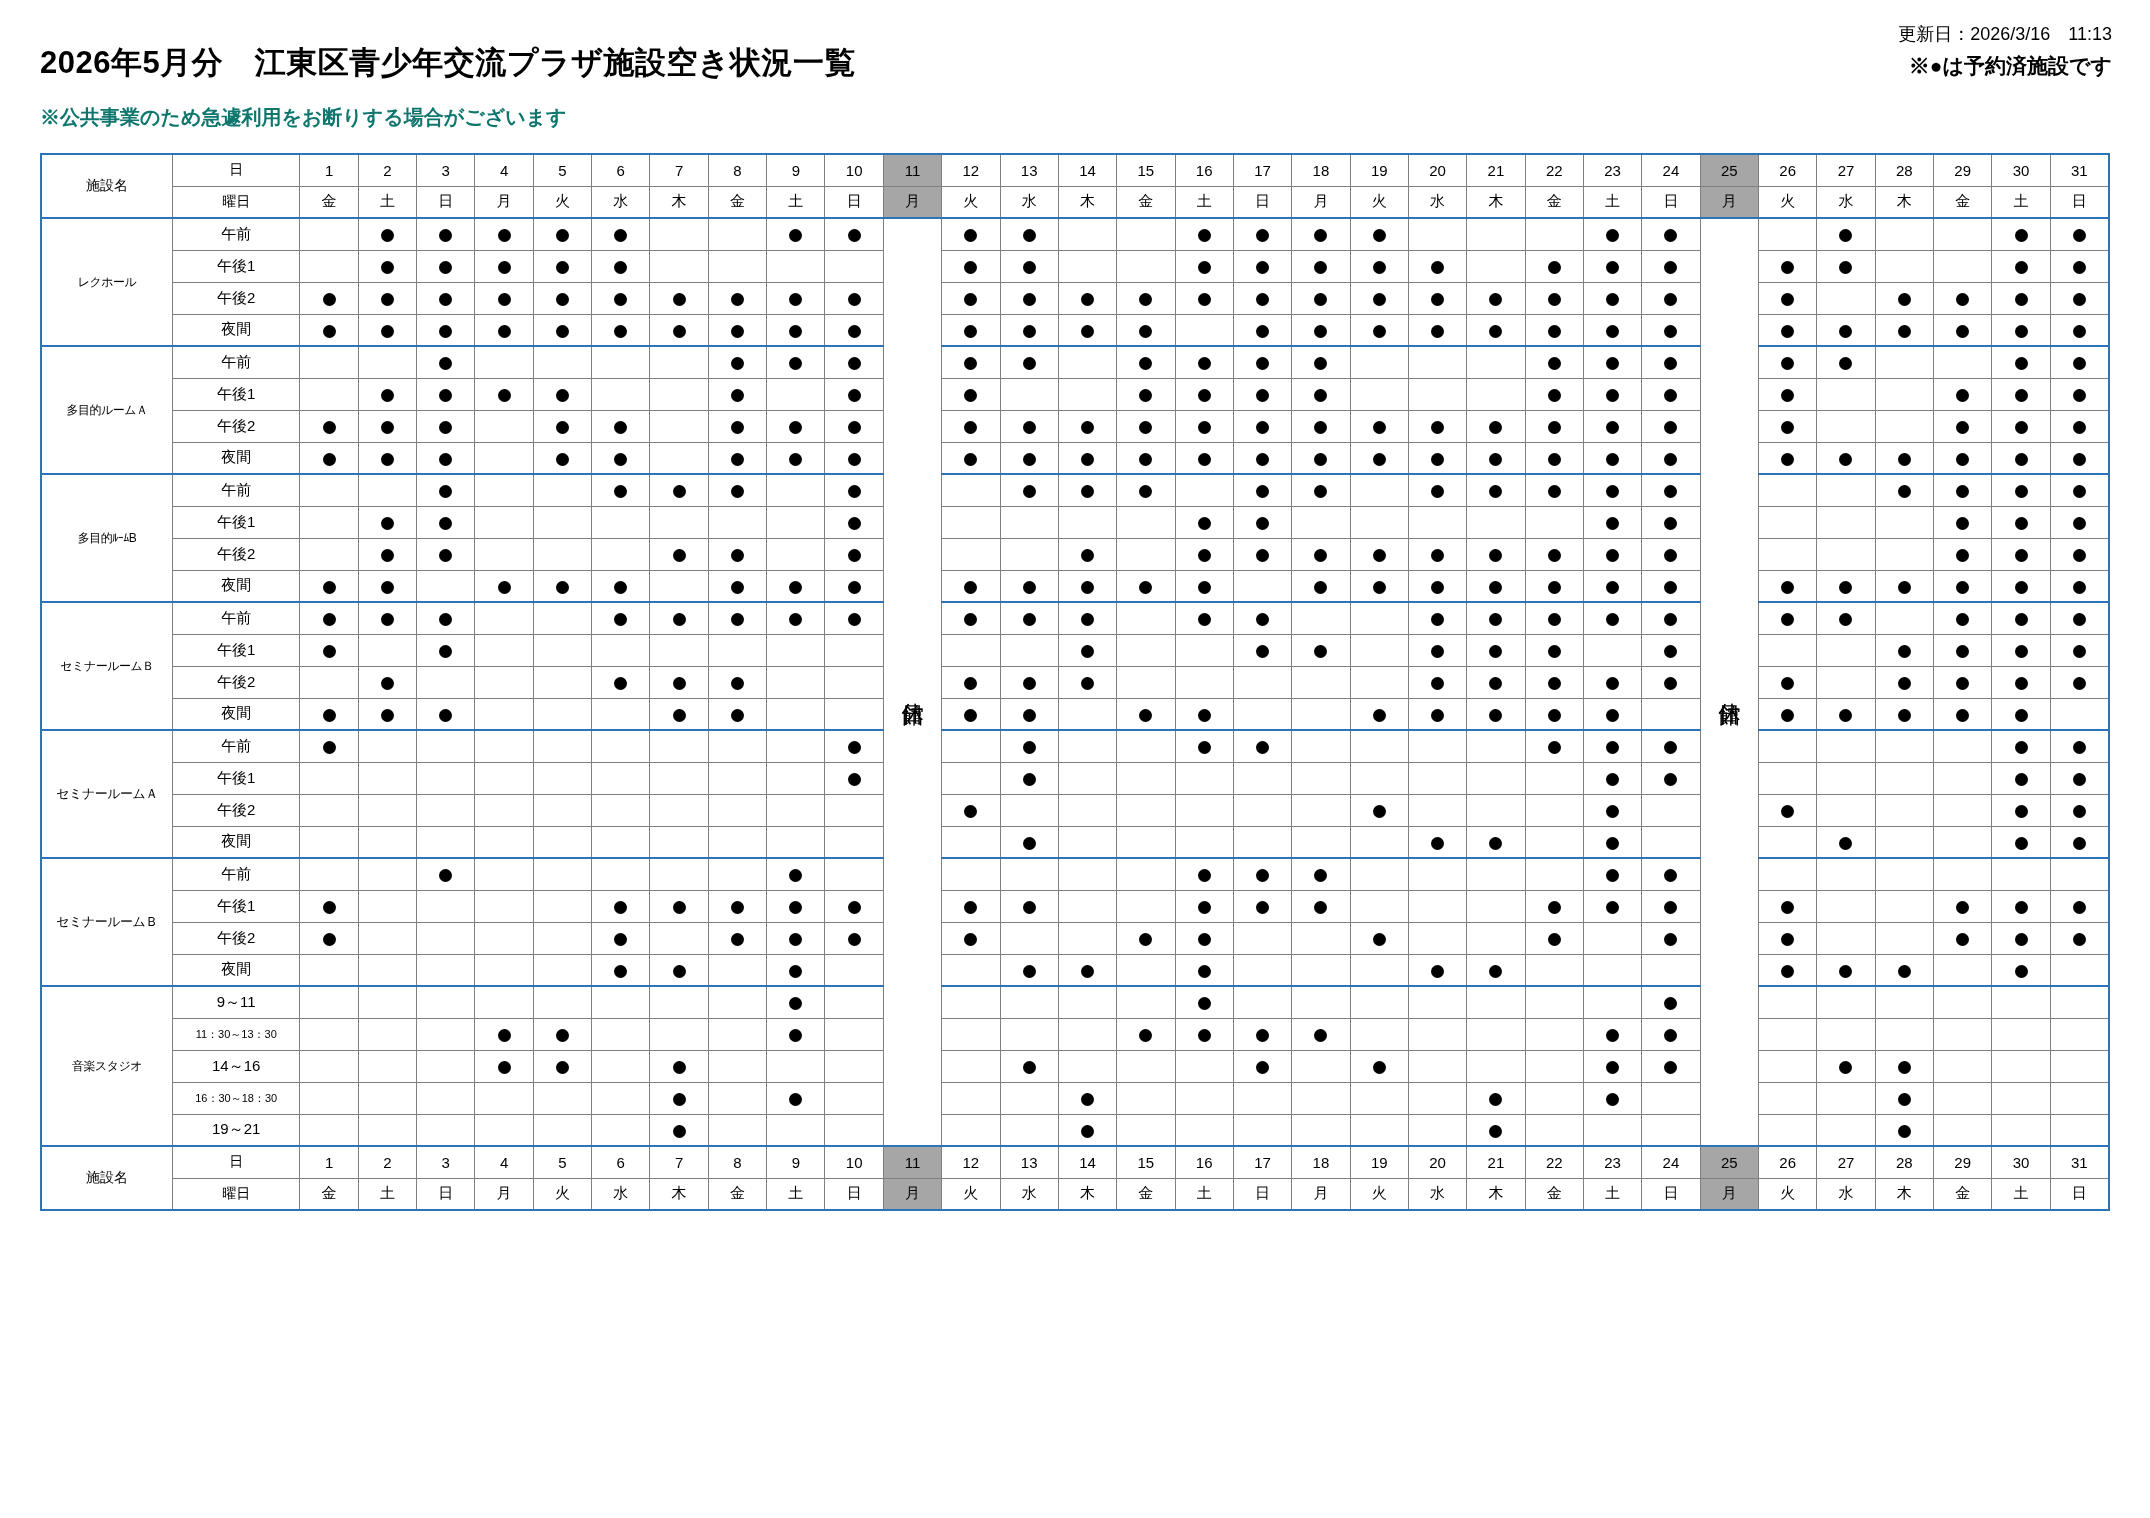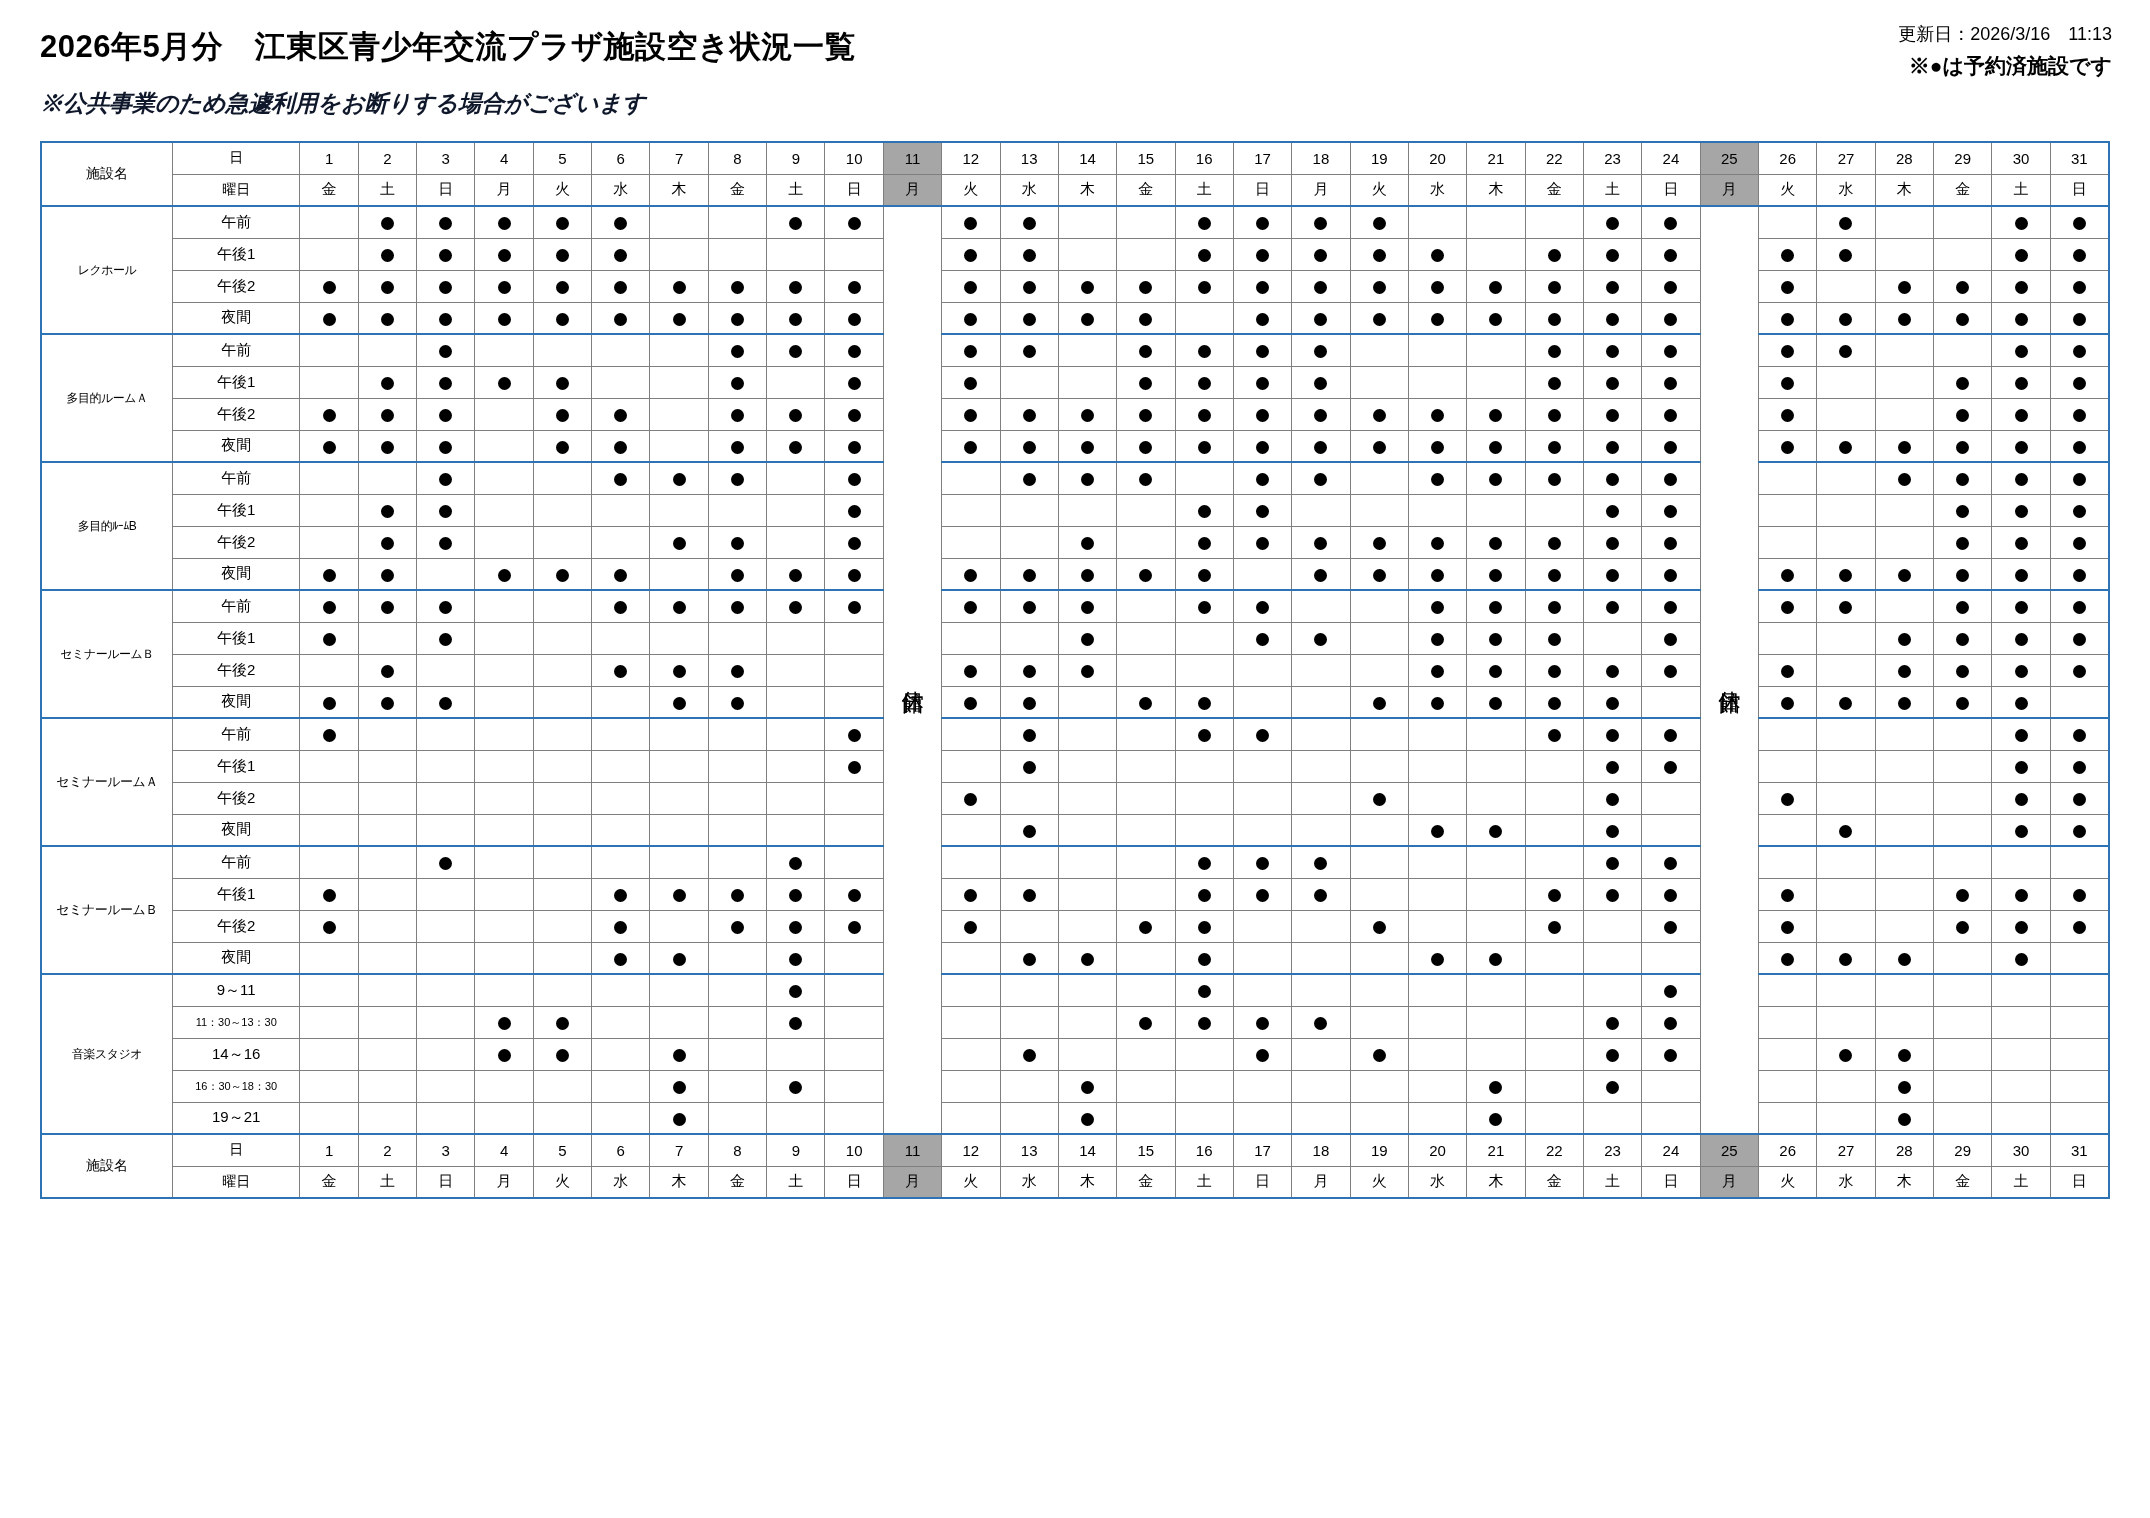--- a/index.html
+++ b/index.html
@@ -12,34 +12,33 @@
   .page {
     position: relative;
     width: 2150px; height: 1518px;
     padding: 22px 30px 0 40px;
   }
   .header-row {
     display: flex;
     justify-content: space-between;
     align-items: flex-start;
   }
-  .title-block { padding-top: 4px; }
+  .title-block { padding-top: 4px; margin-top: 16px; }
   .main-title {
     font-size: 31px;
     font-weight: bold;
     color: #000;
     letter-spacing: 0.5px;
     white-space: pre;
   }
   .sub-note {
     margin-top: 20px;
-    font-size: 23px;
+    font-size: 20px;
     font-weight: bold;
-    color: #0f172a;
-    font-style: italic;
+    color: #0f766e;
   }
   .meta-block {
     text-align: right;
     padding-right: 8px;
   }
   .update-date {
     font-size: 18px;
     color: #000;
     white-space: pre;
   }

